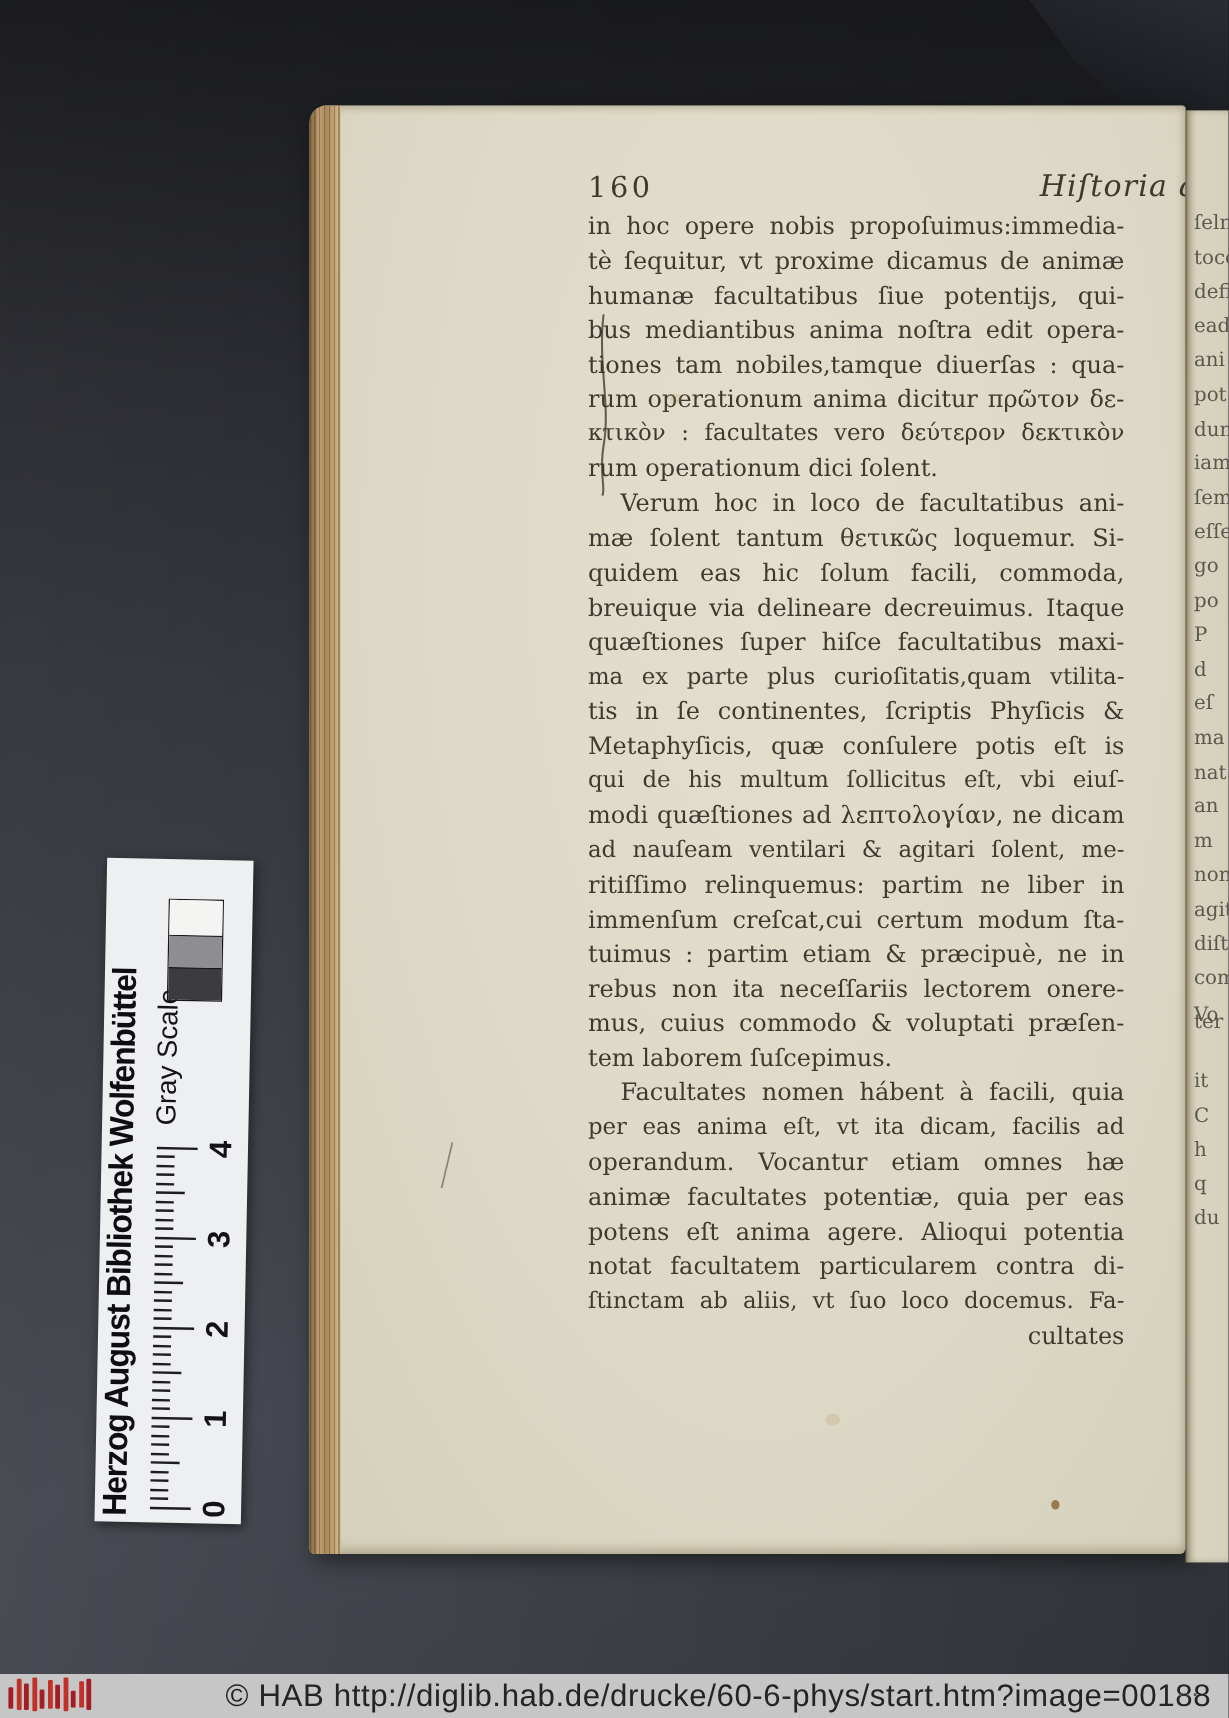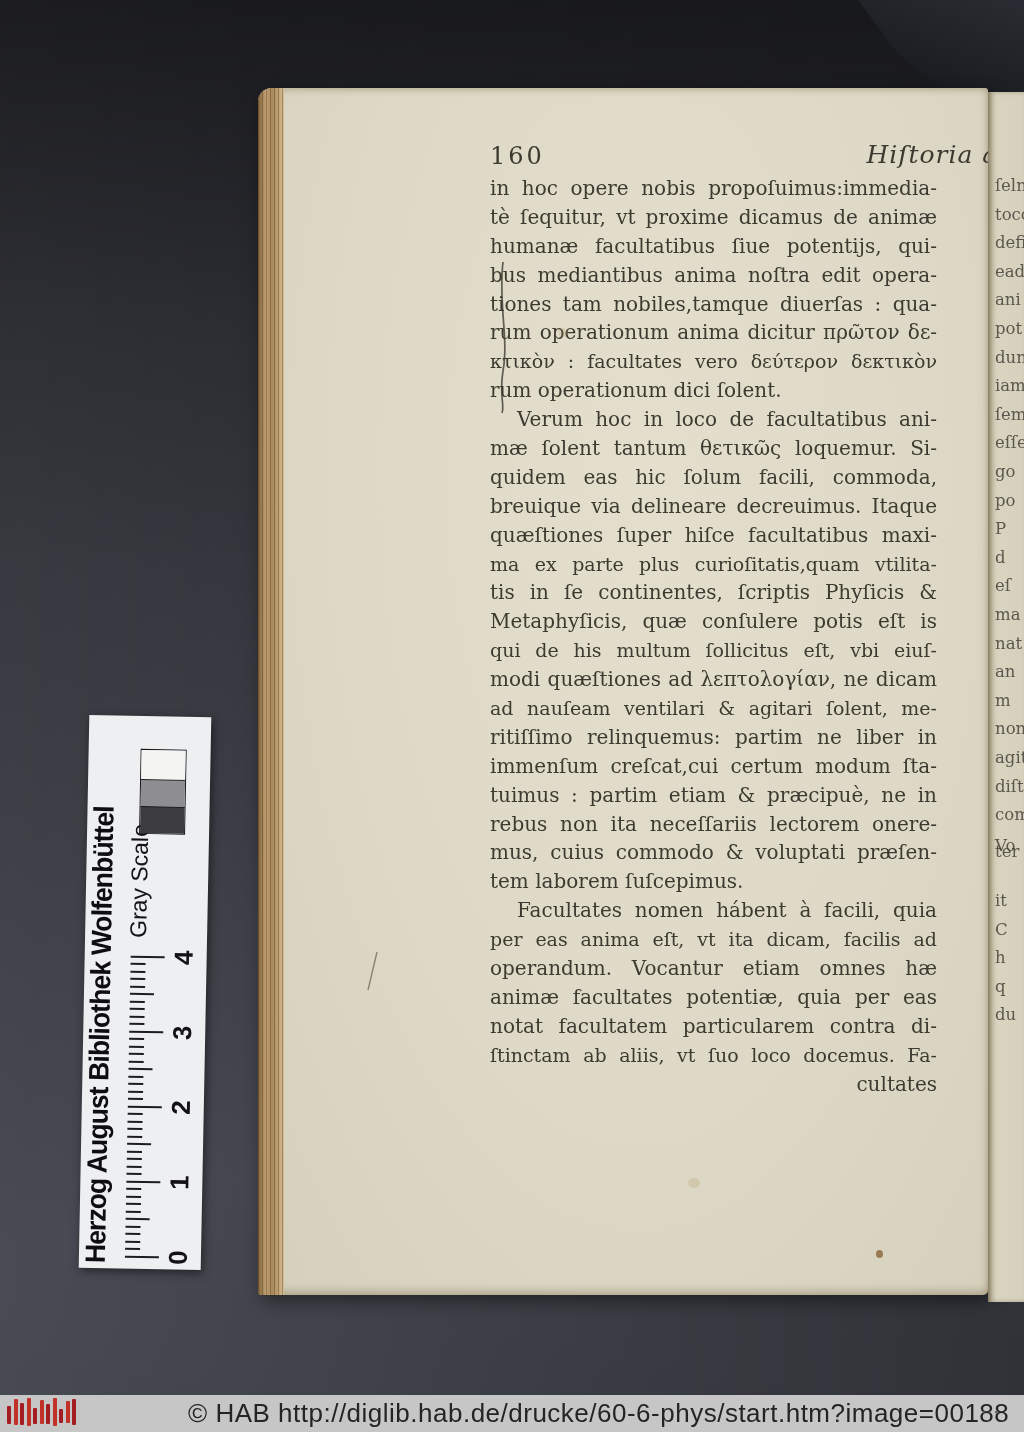--- a/index.html
+++ b/index.html
@@ -140,20 +140,21 @@
         <div class="line ">ritiſſimo relinquemus: partim ne liber in</div>
         <div class="line ">immenſum creſcat,cui certum modum ſta-</div>
         <div class="line ">tuimus : partim etiam &amp; præcipuè, ne in</div>
         <div class="line ">rebus non ita neceſſariis lectorem onere-</div>
         <div class="line ">mus, cuius commodo &amp; voluptati præſen-</div>
         <div class="line end">tem laborem ſuſcepimus.</div>
         <div class="line ind">Facultates nomen hábent à facili, quia</div>
         <div class="line sm">per eas anima eſt, vt ita dicam, facilis ad</div>
         <div class="line ">operandum. Vocantur etiam omnes hæ</div>
         <div class="line ">animæ facultates potentiæ, quia per eas</div>
+        <div class="line ">potens eſt anima agere. Alioqui potentia</div>
         <div class="line ">notat facultatem particularem contra di-</div>
         <div class="line sm">ſtinctam ab aliis, vt ſuo loco docemus. Fa-</div>
         <div class="line cw end">cultates</div>
       </div>
 
     <svg class="marks" width="730" height="1207" viewBox="0 0 730 1207">
       <path d="M245 174 C 240 215, 251 250, 245 283 C 241 308, 247 318, 244 325" stroke="#343128" stroke-width="1.7" fill="none" opacity="0.75"></path>
       <path d="M110 902 L119 864" stroke="#343128" stroke-width="1.4" fill="none" opacity="0.5"></path>
     </svg>
 

